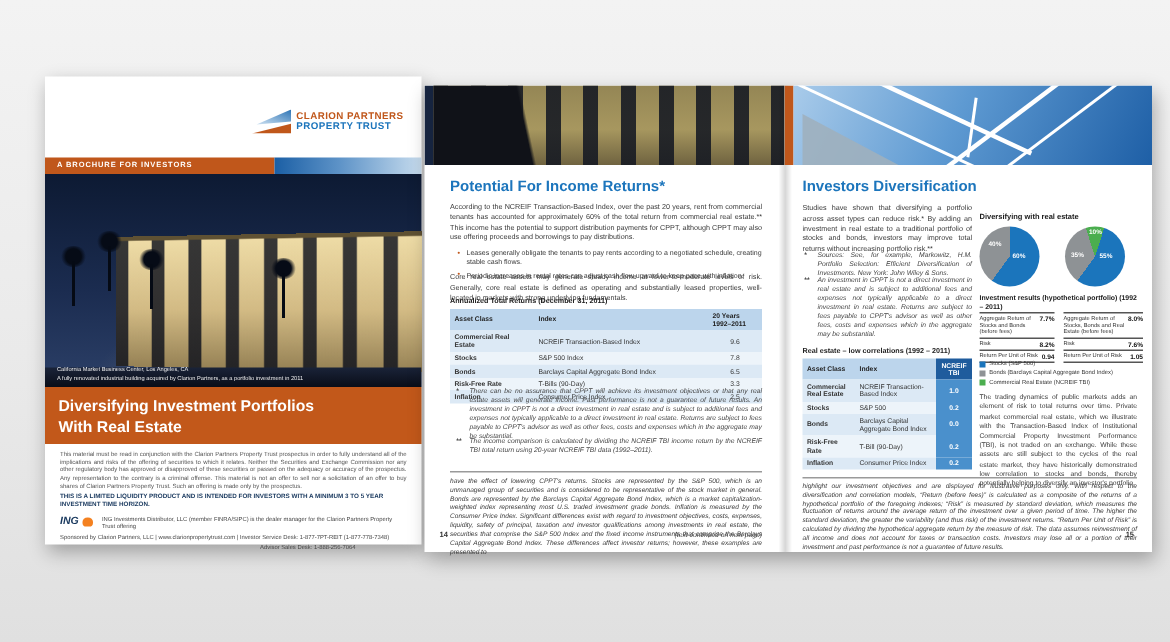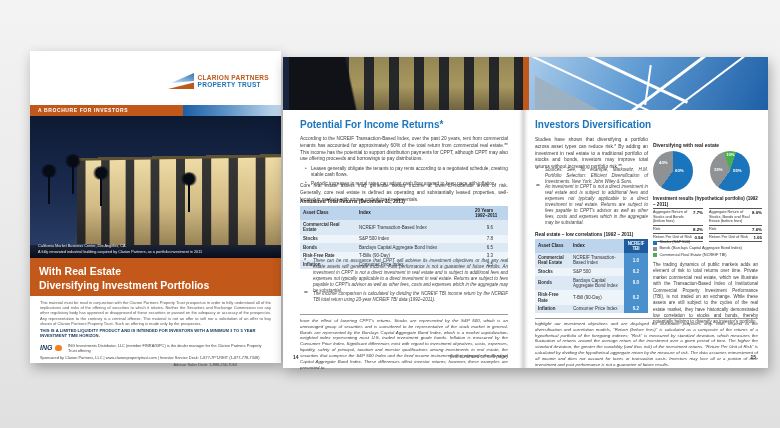--- a/index.html
+++ b/index.html
@@ -153,22 +153,22 @@
       <div class="palm" style="left:34px;top:38px;"></div>
       <div class="palm" style="left:62px;top:50px;"></div>
       <div class="palm" style="left:150px;top:56px;"></div>
       <div class="cp-caption">
         <div>California Market Business Center, Los Angeles, CA</div>
         <div>A fully renovated industrial building acquired by Clarion Partners, as a portfolio investment in 2011</div>
       </div>
     </div>
 
     <div class="cover-titleband">
+      <div class="cover-title">Diversifying Investment Portfolios</div>
       <div class="cover-title">With Real Estate</div>
-      <div class="cover-title">Diversifying Investment Portfolios</div>
     </div>
 
     <div class="cover-legal">
       <div class="legal-text">This material must be read in conjunction with the Clarion Partners Property Trust prospectus in order to fully understand all of the implications and risks of the offering of securities to which it relates. Neither the Securities and Exchange Commission nor any other regulatory body has approved or disapproved of these securities or passed on the adequacy or accuracy of the prospectus. Any representation to the contrary is a criminal offense. This material is not an offer to sell nor a solicitation of an offer to buy shares of Clarion Partners Property Trust. Such an offering is made only by the prospectus.</div>
       <div class="legal-bold">THIS IS A LIMITED LIQUIDITY PRODUCT AND IS INTENDED FOR INVESTORS WITH A MINIMUM 3 TO 5 YEAR INVESTMENT TIME HORIZON.</div>
       <div class="ing-row">
         <span class="ing-word">ING</span>
         <span class="ing-lion"></span>
         <span class="dealer-line">ING Investments Distributor, LLC (member FINRA/SIPC) is the dealer manager for the Clarion Partners Property Trust offering</span>
       </div>

